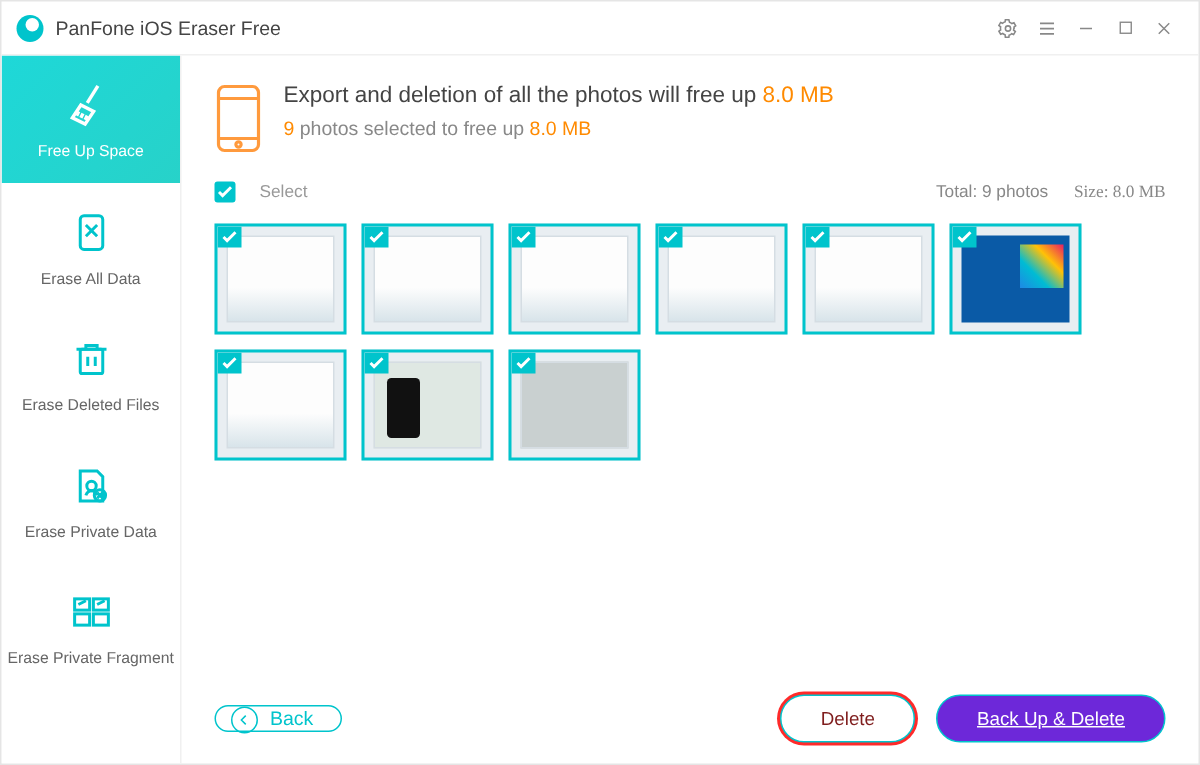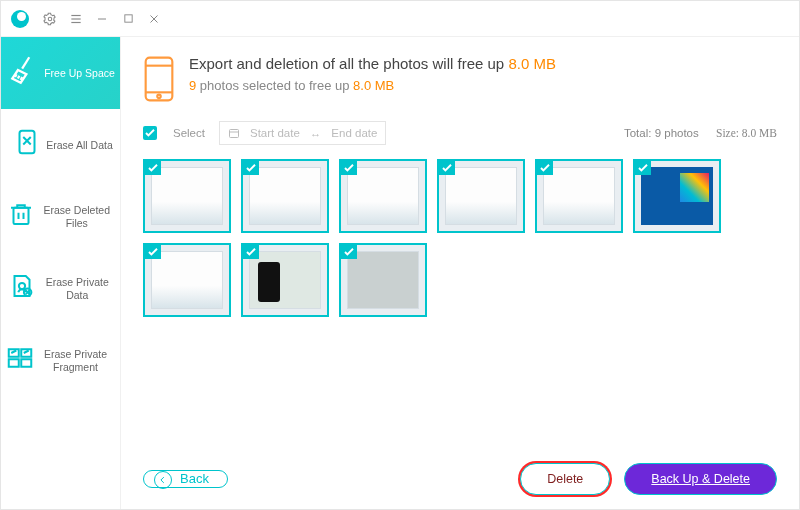--- a/index.html
+++ b/index.html
@@ -8,21 +8,21 @@
 .titlebar { height: 36px; display: flex; align-items: center; padding: 0 10px; border-bottom: 1px solid #f0f0f0; }
 .titlebar .logo { width: 18px; height: 18px; background: #00c4cc; border-radius: 50%; margin-right: 8px; position: relative; }
 .titlebar .logo::after { content: ""; position: absolute; width: 9px; height: 9px; background: #fff; border-radius: 50%; top: 2px; left: 6px; }
 .titlebar .title { font-size: 13px; color: #444; flex: 1; }
 .titlebar .win-btn { width: 26px; height: 24px; display: flex; align-items: center; justify-content: center; color: #888; cursor: pointer; }
 .titlebar .win-btn svg { display: block; }
 
 .main { flex: 1; display: flex; overflow: hidden; }
 
 .sidebar { width: 120px; background: #fff; display: flex; flex-direction: column; border-right: 1px solid #f0f0f0; }
-.side-item { display: flex; flex-direction: row; align-items: center; justify-content: center; padding: 14px 4px; cursor: pointer; }
+.side-item { display: flex; flex-direction: column; align-items: center; justify-content: center; padding: 14px 4px; cursor: pointer; }
 .side-item.active { background: linear-gradient(135deg,#1ed8d8,#27d2c9); color: #fff; }
 .side-item .icon-box { width: 38px; height: 38px; display: flex; align-items: center; justify-content: center; margin-bottom: 6px; }
 .side-item .icon-box svg { stroke: #00c4cc; fill: none; stroke-width: 1.6; }
 .side-item.active .icon-box svg { stroke: #fff; }
 .side-item .label { font-size: 10.5px; color: #666; text-align: center; line-height: 1.2; }
 .side-item.active .label { color: #fff; }
 
 .content { flex: 1; display: flex; flex-direction: column; padding: 18px 22px 14px 22px; position: relative; }
 
 .header-row { display: flex; align-items: flex-start; gap: 14px; }
@@ -57,20 +57,21 @@
 .btn-back .circ { width: 18px; height: 18px; border: 1.5px solid #00c4cc; border-radius: 50%; display: flex; align-items: center; justify-content: center; }
 .btn-pill { height: 32px; border-radius: 16px; padding: 0 26px; font-size: 12.5px; cursor: pointer; border: 1.5px solid #00c4cc; display: flex; align-items: center; }
 .btn-delete { background: #fff; color: #7f1d1d; box-shadow: 0 0 0 2px #ff2a2a; margin-right: 14px; }
 .btn-primary { background: #6d28d9; color: #fff; text-decoration: underline; }
 </style>
 </head>
 <body>
 
 <div class="titlebar">
   <div class="logo"></div>
+  <div class="title">PanFone iOS Eraser Free</div>
   <div class="win-btn">
       <svg width="14" height="14" viewBox="0 0 24 24" fill="none" stroke="currentColor" stroke-width="1.8">
         <circle cx="12" cy="12" r="3"></circle>
         <path d="M19 12a7 7 0 0 0-.2-1.6l2-1.5-2-3.4-2.3.9a7 7 0 0 0-2.8-1.6L13 2h-4l-.3 2.4A7 7 0 0 0 5.9 6l-2.3-.9-2 3.4 2 1.5A7 7 0 0 0 3.4 12c0 .55.07 1.1.2 1.6l-2 1.5 2 3.4 2.3-.9a7 7 0 0 0 2.8 1.6L9 22h4l.3-2.4a7 7 0 0 0 2.8-1.6l2.3.9 2-3.4-2-1.5c.13-.5.2-1.05.2-1.6z"></path>
       </svg>
     </div>
   <div class="win-btn">
       <svg width="14" height="14" viewBox="0 0 24 24" stroke="currentColor" stroke-width="2">
         <line x1="4" y1="6" x2="20" y2="6"></line>
         <line x1="4" y1="12" x2="20" y2="12"></line>
@@ -167,29 +168,20 @@
       </div>
     </div>
 
     <div class="filter-row">
       <span class="chk">
           <svg width="10" height="8" viewBox="0 0 12 10">
             <polyline points="1,5 4,8 11,1"></polyline>
           </svg>
         </span>
       <span class="sel-label">Select</span>
-      <div class="date-box">
-        <svg class="cal" viewBox="0 0 24 24" fill="none" stroke="#bbb" stroke-width="2">
-            <rect x="3" y="5" width="18" height="16" rx="2"></rect>
-            <line x1="3" y1="10" x2="21" y2="10"></line>
-          </svg>
-        <span>Start date</span>
-        <span>↔</span>
-        <span>End date</span>
-      </div>
       <span class="flex-spacer"></span>
       <div class="summary">
         <span>Total: 9 photos</span>
         <span>Size: 8.0 MB</span>
       </div>
     </div>
 
     <div class="grid" id="grid">
         <div class="thumb">
           <div class="mock"></div>

